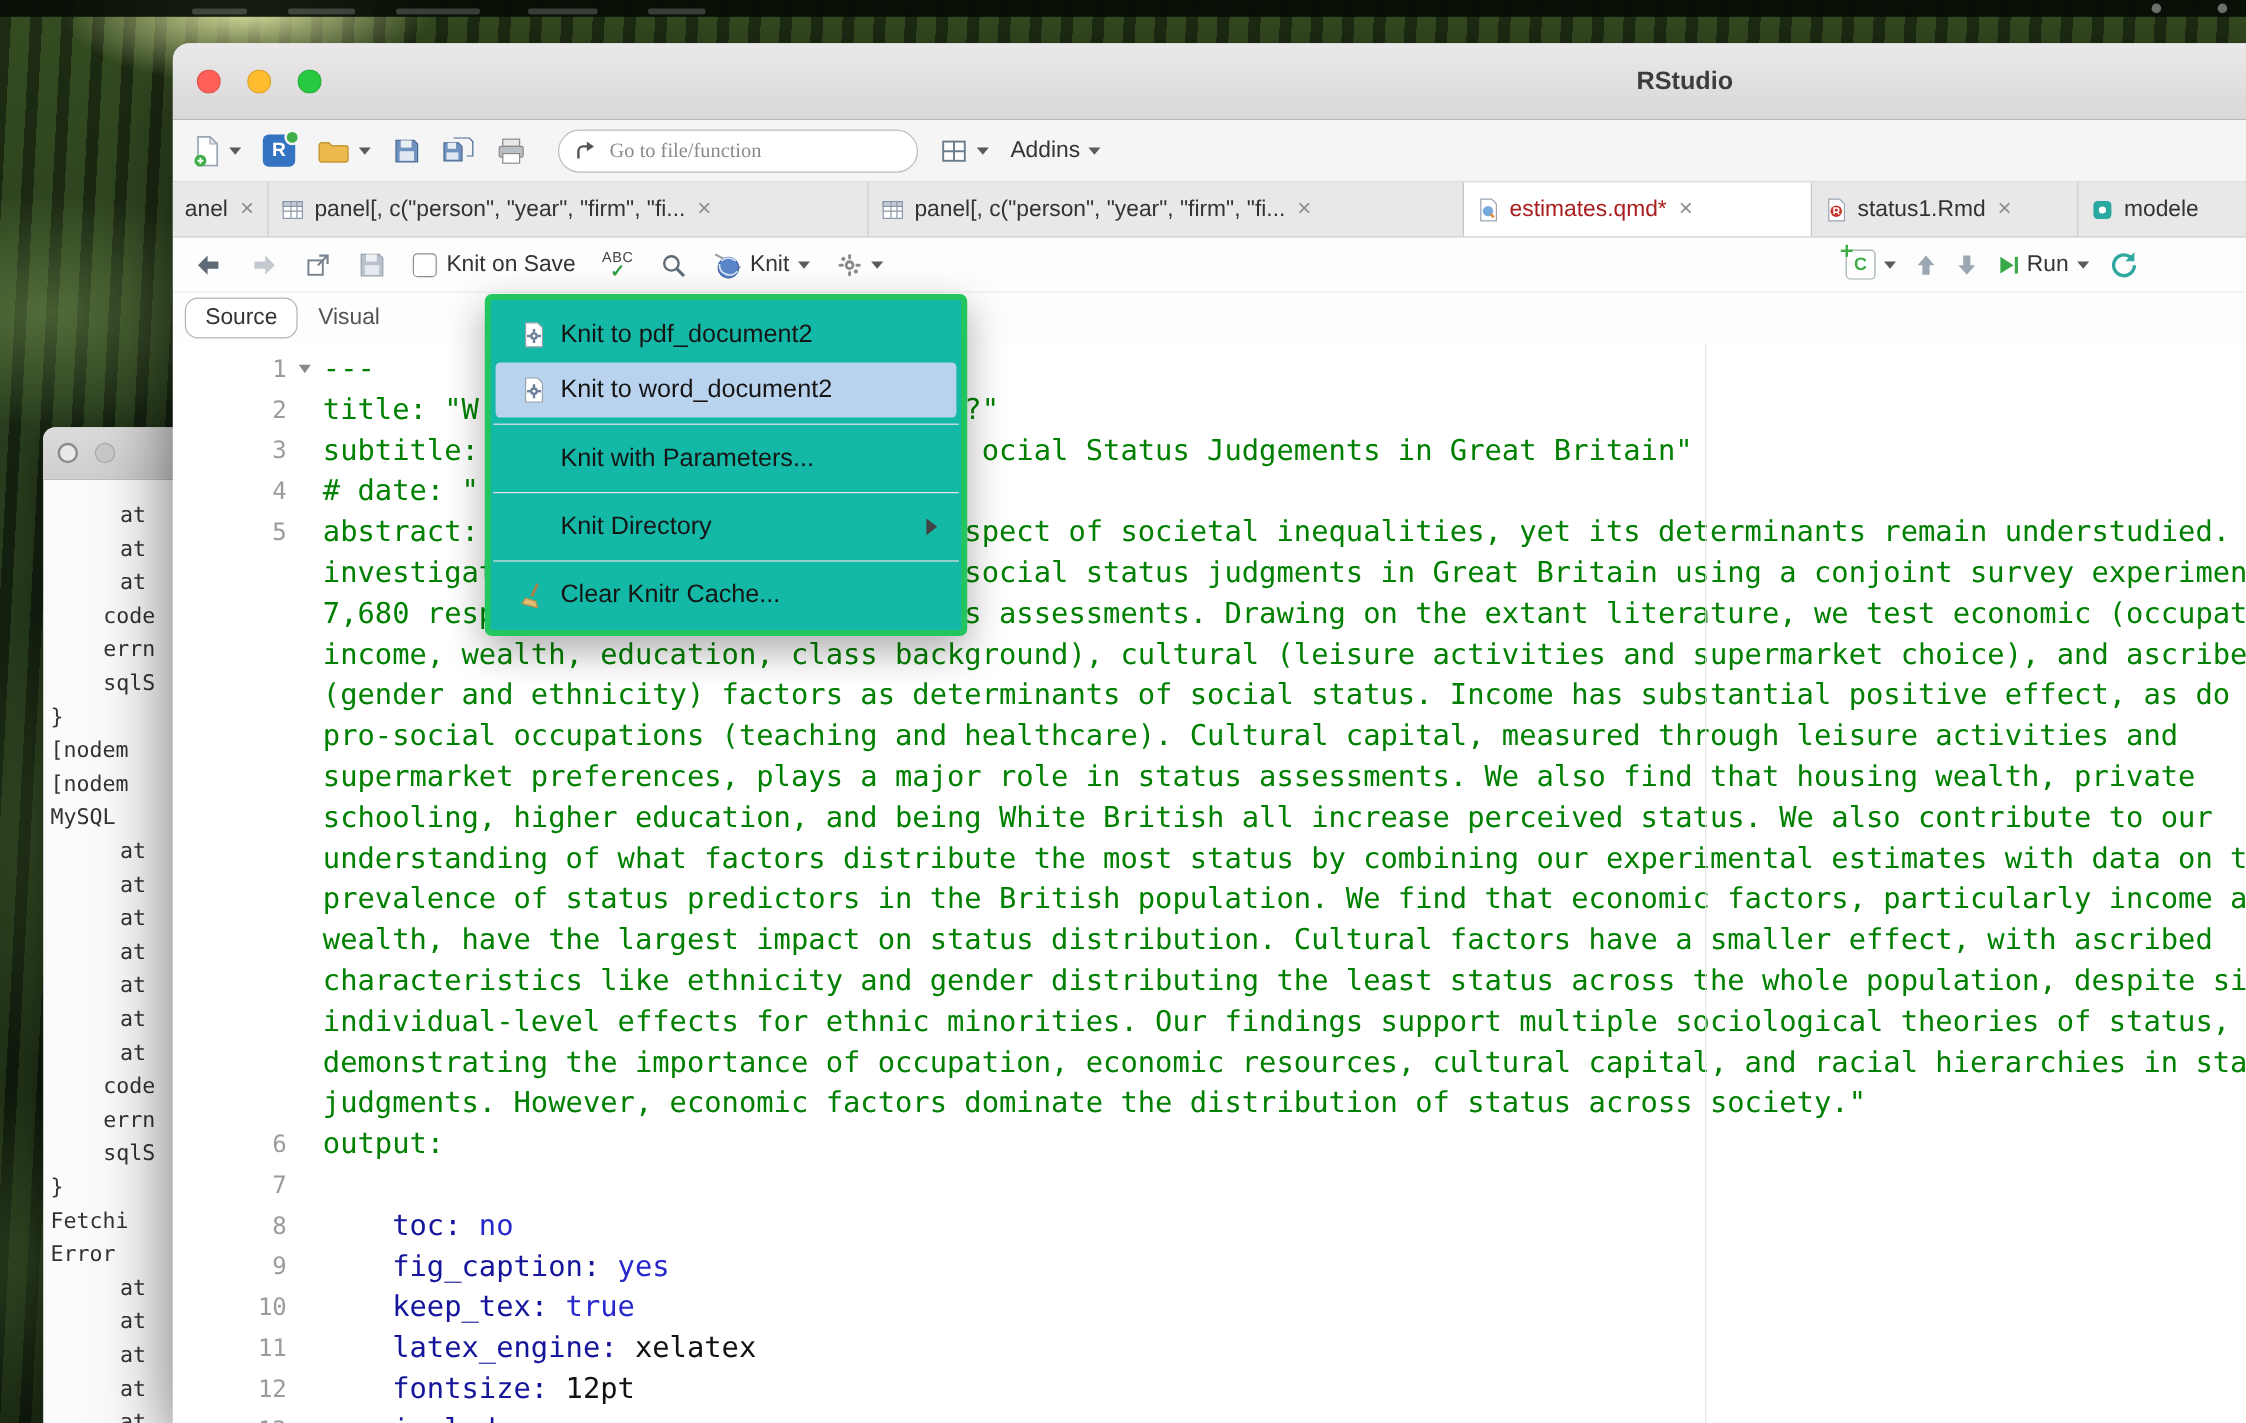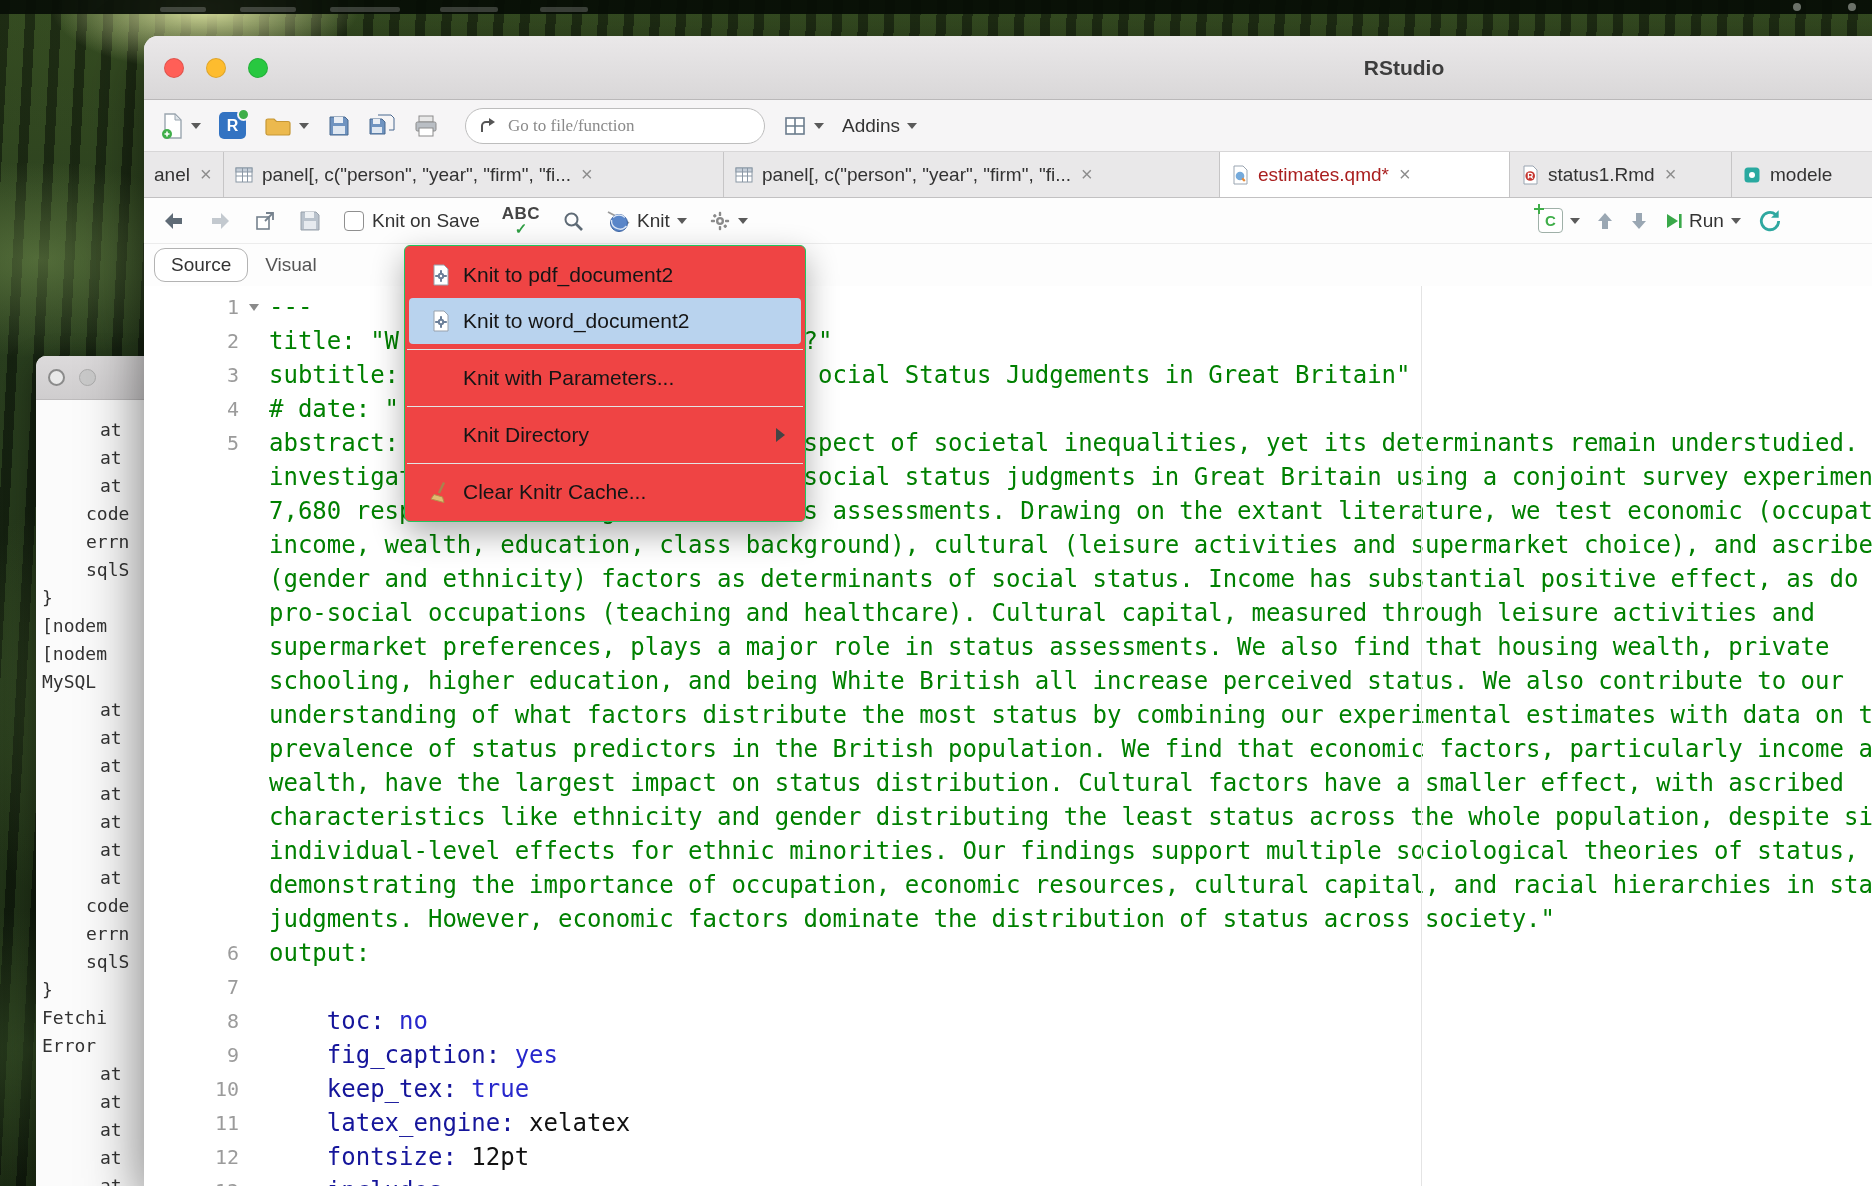--- a/index.html
+++ b/index.html
@@ -61,21 +61,21 @@
 .tab-lb.mod{color:var(--modified-tab-red,#a91e1e)}
 .tab-x{color:#8d8d8d;font-size:20px;margin-left:2px;flex:none}
 .tab-ic{flex:none}
 
 
 .etoolbar{position:absolute;top:162px;left:0;right:0;height:46px;background:#fdfdfd;border-bottom:1px solid #ececec;display:flex;align-items:center;gap:22px;padding-left:18px}
 .knit-save{display:flex;align-items:center;gap:8px}
 .cb{width:20px;height:20px;border:1.5px solid #8f8f8f;border-radius:4px;background:#fff}
 .lbl18{font-size:19px;color:#333}
 .abc-wrap{display:flex;flex-direction:column;align-items:center;line-height:1}
-.abc{font-size:17px;font-weight:bold;color:#444;letter-spacing:.5px}
+.abc{font-size:12px;font-weight:normal;color:#444;letter-spacing:.5px}
 .tick{color:#2f9e44;font-size:15px;font-weight:bold;margin-top:-1px}
 .et-right{position:absolute;left:1394px;top:0;height:100%;display:flex;align-items:center;gap:16px}
 .chunk-ic{width:25px;height:25px;border:1px solid #9fb0a8;border-radius:4px;background:#fff;display:flex;align-items:center;justify-content:center;position:relative}
 .chunk-c{color:#3fae49;font-weight:bold;font-size:15px}
 .chunk-plus{position:absolute;left:-5px;top:-5px;width:10px;height:10px}
 .chunk-plus::before{content:"";position:absolute;left:4px;top:0;width:2px;height:10px;background:#3fae49}
 .chunk-plus::after{content:"";position:absolute;left:0;top:4px;width:10px;height:2px;background:#3fae49}
 
 
 .subbar{position:absolute;top:208px;left:0;right:0;height:42px;background:#fdfdfd;display:flex;align-items:center;padding-left:10px}
@@ -90,21 +90,21 @@
 .fold{width:30px;flex:none;display:flex;justify-content:center;align-items:center}
 .fold-tri{width:0;height:0;border-left:5px solid transparent;border-right:5px solid transparent;border-top:7px solid #8a8a8a}
 .code{font-family:"DejaVu Sans Mono",monospace;font-size:24px;white-space:pre}
 .c-g{color:var(--string-green,#008000)}
 .c-k{color:var(--yaml-key-blue,#15159b)}
 .c-v{color:var(--yaml-value-blue,#2727cc)}
 .c-p{color:var(--plain-text,#111)}
 .margin-line{position:absolute;left:1277px;top:0;bottom:0;width:1px;background:#e4e4e4}
 
 
-.knit-menu{position:absolute;left:260px;top:209px;width:402px;background:#ef4444;border:1px solid #22c55e;border-radius:6px;box-shadow:0 12px 32px rgba(0,0,0,.32);padding:6px 0;z-index:60}
+.knit-menu{position:absolute;left:260px;top:209px;width:402px;background:#14b8a6;border:5px solid #22c55e;border-radius:6px;box-shadow:0 12px 32px rgba(0,0,0,.32);padding:6px 0;z-index:60}
 .mi{height:46px;display:flex;align-items:center;margin:0 4px;border-radius:4px;padding-left:10px}
 .mi.hl{background:var(--menu-highlight,#b9d3ee)}
 .mi-ic{width:44px;flex:none;display:flex;justify-content:center;align-items:center}
 .mi-lb{font-size:21px;color:#151515}
 .mi-sub{margin-left:auto;margin-right:16px;width:0;height:0;border-top:7px solid transparent;border-bottom:7px solid transparent;border-left:9px solid #444}
 .mi-sep{height:1px;background:#e3e3e3;margin:5px 2px}
 </style>
 </head>
 <body>
 

